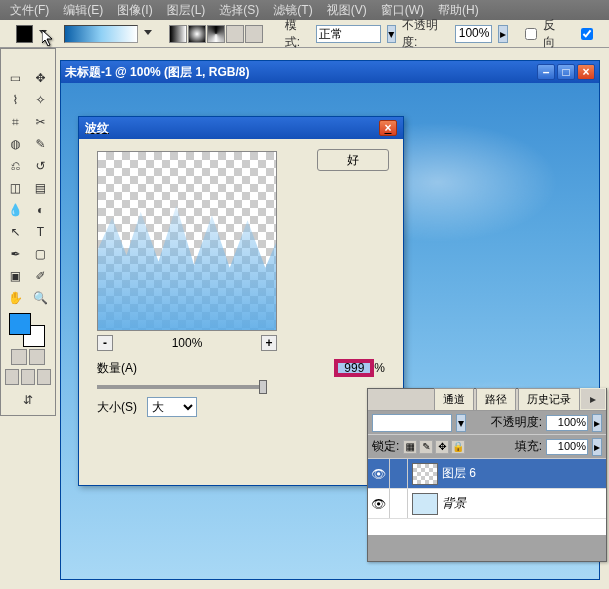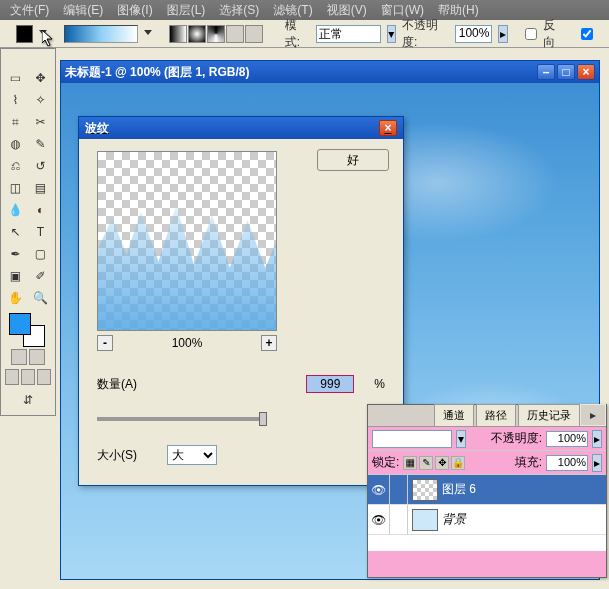--- a/index.html
+++ b/index.html
@@ -37,29 +37,29 @@
 .mbtn{width:16px;height:16px;border:1px solid #888;background:#d4d0c8;}
 .dialog{position:absolute;left:78px;top:116px;width:326px;height:370px;background:#ece9d8;border:1px solid #0046a0;box-shadow:2px 2px 6px rgba(0,0,0,0.3);text-decoration:underline;}
 .dtitle{height:22px;background:linear-gradient(#2b6dd8,#1450b8);display:flex;align-items:center;color:#fff;font-weight:bold;padding:0 6px;justify-content:space-between;}
 .dclose{width:18px;height:16px;background:linear-gradient(#f08050,#d84020);border:1px solid #a03010;border-radius:2px;display:flex;align-items:center;justify-content:center;color:#fff;}
 .dbody{position:absolute;top:24px;left:8px;right:8px;bottom:8px;}
 .preview{width:180px;height:180px;border:1px solid #888;background:#fff;position:relative;margin:10px 0 4px 10px;overflow:hidden;}
 .check{position:absolute;inset:0;background-image:linear-gradient(45deg,#ccc 25%,transparent 25%),linear-gradient(-45deg,#ccc 25%,transparent 25%),linear-gradient(45deg,transparent 75%,#ccc 75%),linear-gradient(-45deg,transparent 75%,#ccc 75%);background-size:16px 16px;background-position:0 0,0 8px,8px -8px,-8px 0;}
 .wave{position:absolute;left:0;right:0;bottom:0;height:70%;background:linear-gradient(180deg,rgba(160,210,245,0.3),rgba(90,170,230,0.9));clip-path:polygon(0 35%,8% 10%,16% 40%,24% 5%,34% 45%,44% 0%,54% 48%,64% 8%,74% 50%,84% 12%,94% 50%,100% 30%,100% 100%,0 100%);}
 .zoomrow{display:flex;align-items:center;gap:8px;margin:4px 10px;width:180px;justify-content:space-between;}
 .zmbtn{width:16px;height:16px;border:1px solid #888;background:#efefef;display:flex;align-items:center;justify-content:center;font-weight:bold;}
-.frow{display:flex;align-items:center;gap:20px;margin:24px 10px;}
+.frow{display:flex;align-items:center;gap:0;margin:8px 10px;}
 .flabel{width:50px;}
-.finput{width:48px;height:18px;border:1px solid #be185d;background:#a8c8f0;text-align:center;}
+.finput{width:40px;height:18px;border:4px solid #be185d;background:#a8c8f0;text-align:center;}
 .fsel{width:50px;height:20px;border:1px solid #7b9ebd;background:#fff;}
 .slider{width:170px;height:4px;background:#999;position:relative;margin:2px 10px;}
 .shandle{position:absolute;right:0;top:-5px;width:8px;height:14px;background:#ccc;border:1px solid #666;}
 .dbtns{position:absolute;right:6px;top:8px;display:flex;flex-direction:column;gap:6px;}
 .dbtn{width:72px;height:22px;background:#ece9d8;border:1px solid #888;border-radius:3px;}
-.lpanel{position:absolute;right:2px;top:388px;width:240px;height:174px;background:#f9a8d4;border:1px solid #666;box-shadow:1px 1px 3px rgba(0,0,0,0.3);margin-top:16px;}
+.lpanel{position:absolute;right:2px;top:388px;width:240px;height:174px;background:#a3a3a3;border:1px solid #666;box-shadow:1px 1px 3px rgba(0,0,0,0.3);}
 .ltabs{height:22px;background:#d4d0c8;display:flex;align-items:flex-end;border-bottom:1px solid #999;}
 .ltab{padding:3px 8px;background:#ece9d8;border:1px solid #999;border-bottom:none;margin-left:2px;font-size:11px;}
 .lrow{height:24px;display:flex;align-items:center;gap:4px;padding:0 4px;border-bottom:1px solid #ccc;}
 .lsel2{width:80px;height:18px;border:1px solid #7b9ebd;background:#fff;}
 .lnum{width:42px;height:16px;border:1px solid #7b9ebd;background:#fff;text-align:right;font-size:11px;padding-right:1px;}
 .locks{display:flex;gap:2px;align-items:center;}
 .lockicon{width:14px;height:14px;border:1px solid #aaa;background:#d4d0c8;font-size:10px;display:flex;align-items:center;justify-content:center;}
 .llist{background:#fff;height:76px;overflow:auto;}
 .llrow{height:30px;display:flex;align-items:center;border-bottom:1px solid #ddd;}
 .llrow.sel{background:#3d6eb8;color:#fff;}

